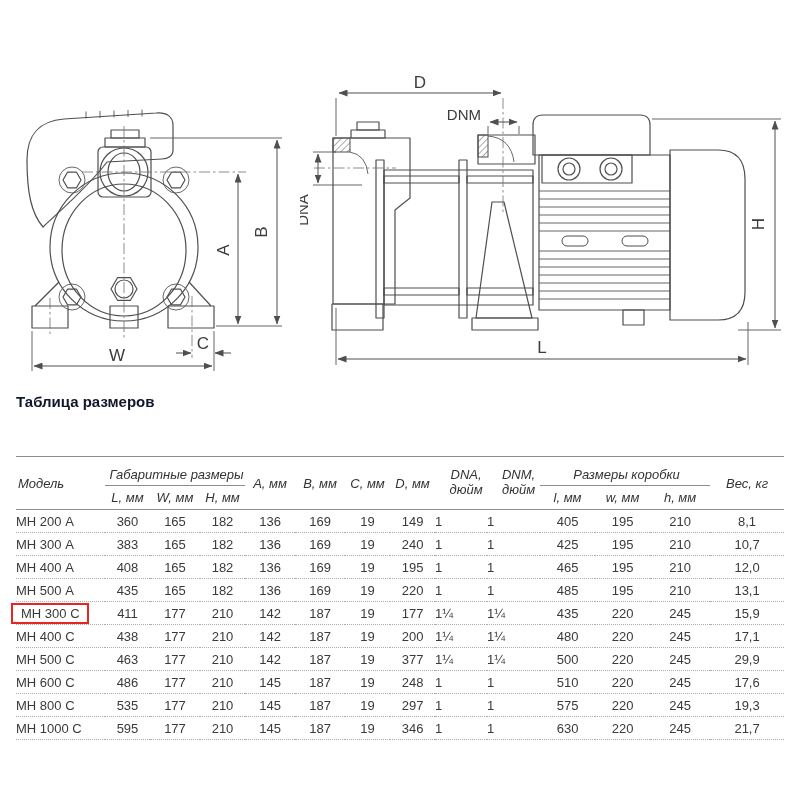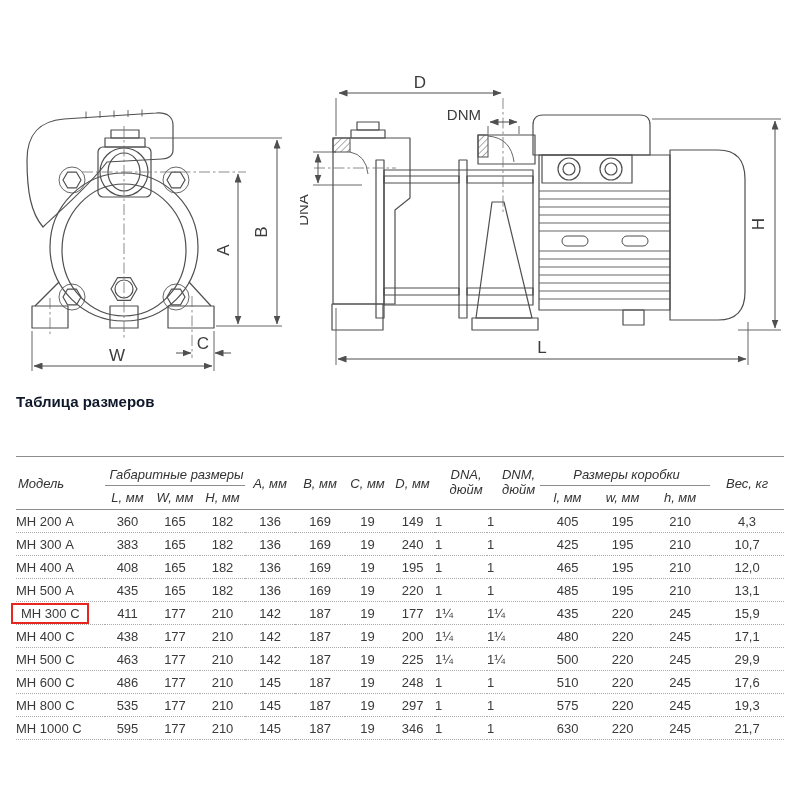--- a/index.html
+++ b/index.html
@@ -296,21 +296,21 @@
           <td>182</td>
           <td>136</td>
           <td>169</td>
           <td>19</td>
           <td>149</td>
           <td class="col-left">1</td>
           <td class="col-left">1</td>
           <td>405</td>
           <td>195</td>
           <td>210</td>
-          <td>4,3</td>
+          <td>8,1</td>
         </tr>
         <tr>
           <td class="model-cell"><span>МН 300 А</span></td>
           <td>383</td>
           <td>165</td>
           <td>182</td>
           <td>136</td>
           <td>169</td>
           <td>19</td>
           <td>240</td>
@@ -386,21 +386,21 @@
           <td>17,1</td>
         </tr>
         <tr>
           <td class="model-cell"><span>МН 500 С</span></td>
           <td>463</td>
           <td>177</td>
           <td>210</td>
           <td>142</td>
           <td>187</td>
           <td>19</td>
-          <td>225</td>
+          <td>377</td>
           <td class="col-left">1¼</td>
           <td class="col-left">1¼</td>
           <td>500</td>
           <td>220</td>
           <td>245</td>
           <td>29,9</td>
         </tr>
         <tr>
           <td class="model-cell"><span>МН 600 С</span></td>
           <td>486</td>

